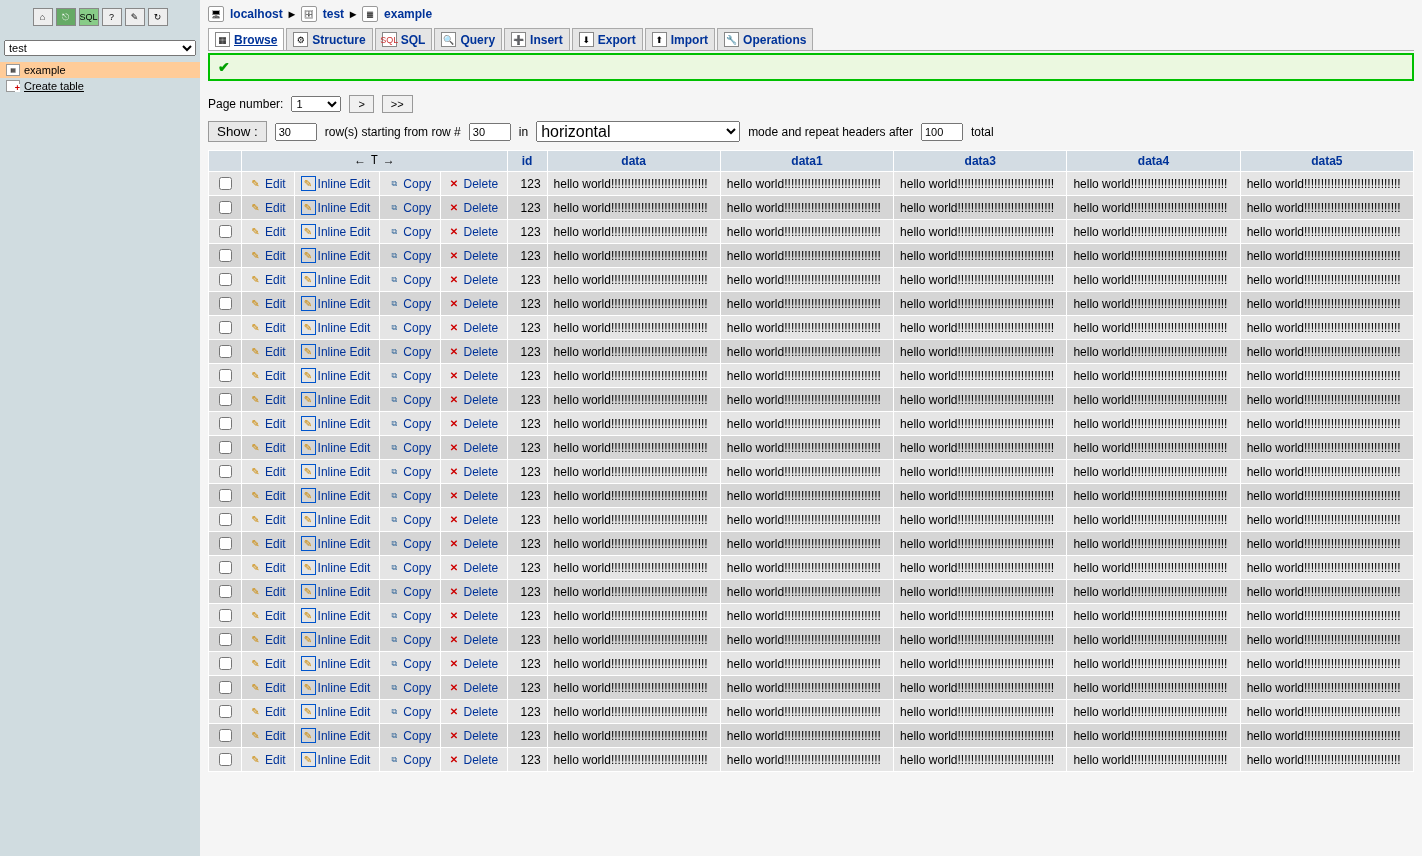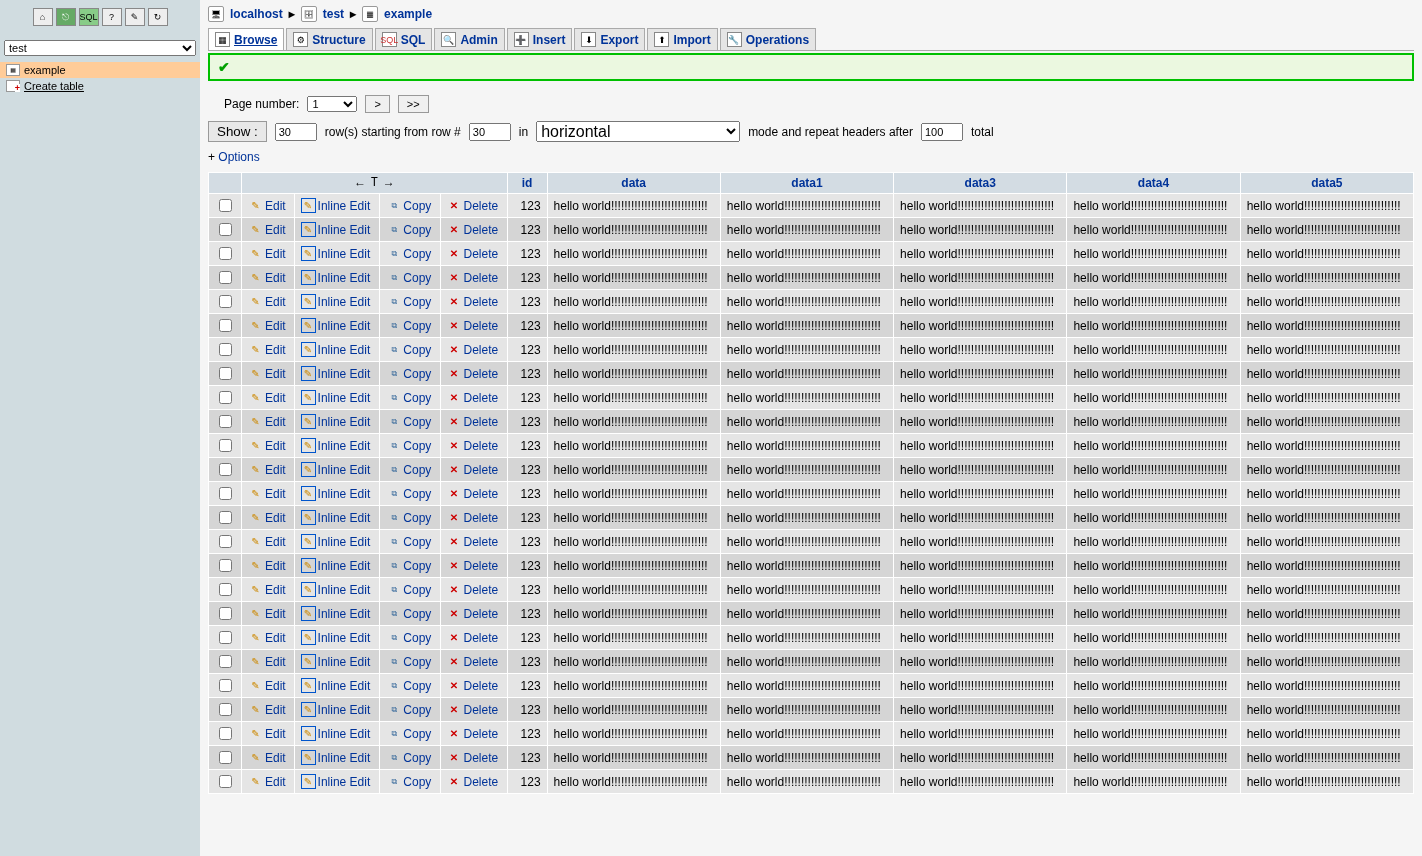--- a/index.html
+++ b/index.html
@@ -38,21 +38,21 @@
 .successbox { border: 2px solid #00c000; background: #ebf8e0; padding: 4px 8px; margin-top: 2px; display: flex; align-items: center; gap: 6px; font-size: 12px; }
 .successbox .chk { color: #00a000; font-weight: bold; font-size: 14px; }
 .successbox sup { font-size: 9px; }
 
 .sqlbox { border: 1px solid #aaa; background: #e8e8e8; padding: 4px 6px; font-family: "Courier New", monospace; font-size: 10px; margin-bottom: 8px; white-space: pre; line-height: 1.2; }
 .kw { color: #cc00cc; font-weight: bold; }
 .tblname { color: #880088; }
 .num { color: #006600; }
 .innerbox { border: 1px solid #aaa; background: #e0e0e0; height: 28px; margin-top: 4px; }
 
-.pager { display: flex; align-items: center; gap: 8px; margin: 14px 16px 8px; font-size: 12px; }
+.pager { display: flex; align-items: center; gap: 8px; margin: 14px 0 8px; font-size: 12px; }
 .pager select, .pager input, .pager button { font-size: 11px; }
 .pager .lbl { }
 .pager button { background: #f0f0f0; border: 1px solid #999; padding: 2px 8px; cursor: pointer; }
 .showctrl { display: flex; align-items: center; gap: 8px; font-size: 12px; margin-bottom: 8px; flex-wrap: wrap; }
 .showctrl button { background: #e8e8e8; border: 1px solid #999; padding: 2px 8px; cursor: pointer; }
 .showctrl input[type=text] { width: 42px; font-size: 11px; }
 .showctrl select { font-size: 16px; width: 204px; }
 
 .options { margin: 8px 0; font-size: 12px; }
 .options a { color: #003399; text-decoration: none; }
@@ -126,21 +126,21 @@
       <div class="tab">
           <span class="tabico">⚙</span>
           <a>Structure</a>
         </div>
       <div class="tab">
           <span class="tabico" style="color:#c33">SQL</span>
           <a>SQL</a>
         </div>
       <div class="tab">
           <span class="tabico">🔍</span>
-          <a>Admin</a>
+          <a>Query</a>
         </div>
       <div class="tab">
           <span class="tabico">➕</span>
           <a>Insert</a>
         </div>
       <div class="tab">
           <span class="tabico">⬇</span>
           <a>Export</a>
         </div>
       <div class="tab">
@@ -169,24 +169,20 @@
       <input type="text" value="30" style="">
       <span>row(s) starting from row #</span>
       <input type="text" class="wide" value="30" style="">
       <span>in</span>
       <select><option>horizontal</option></select>
       <span>mode and repeat headers after</span>
       <input type="text" value="100" style="">
       <span>total</span>
     </div>
 
-    <div class="options">
-      <span>+</span>
-      <a href="#">Options</a>
-    </div>
 
     <table class="datatable">
       <thead>
         <tr>
           <th class="ops"></th>
           <th class="ops arrowsym" colspan="4">← T →</th>
           <th><a>id</a></th>
           <th><a>data</a></th>
           <th><a>data1</a></th>
           <th><a>data3</a></th>

